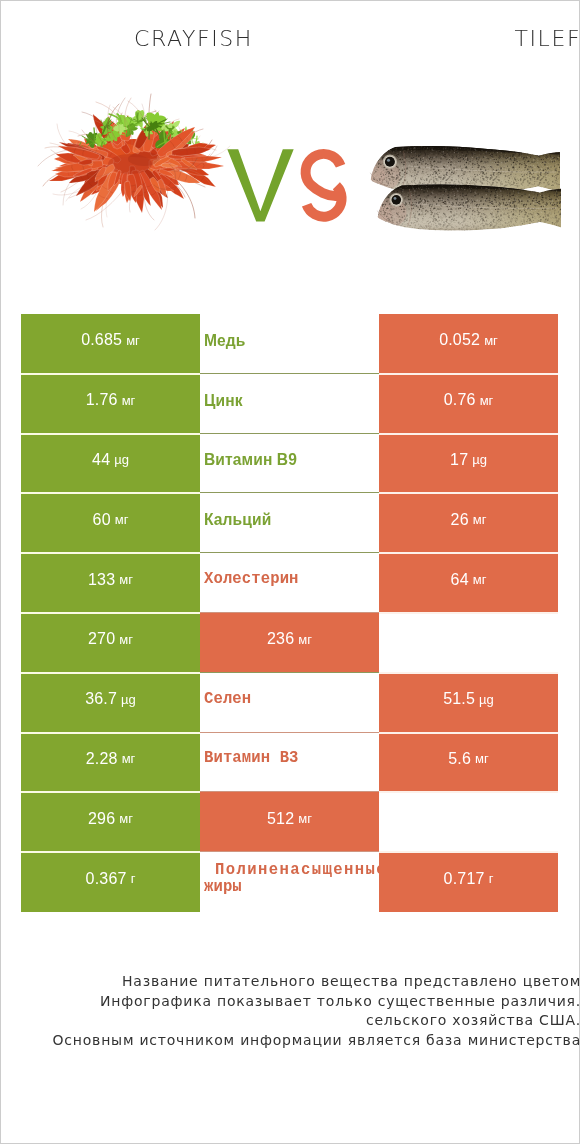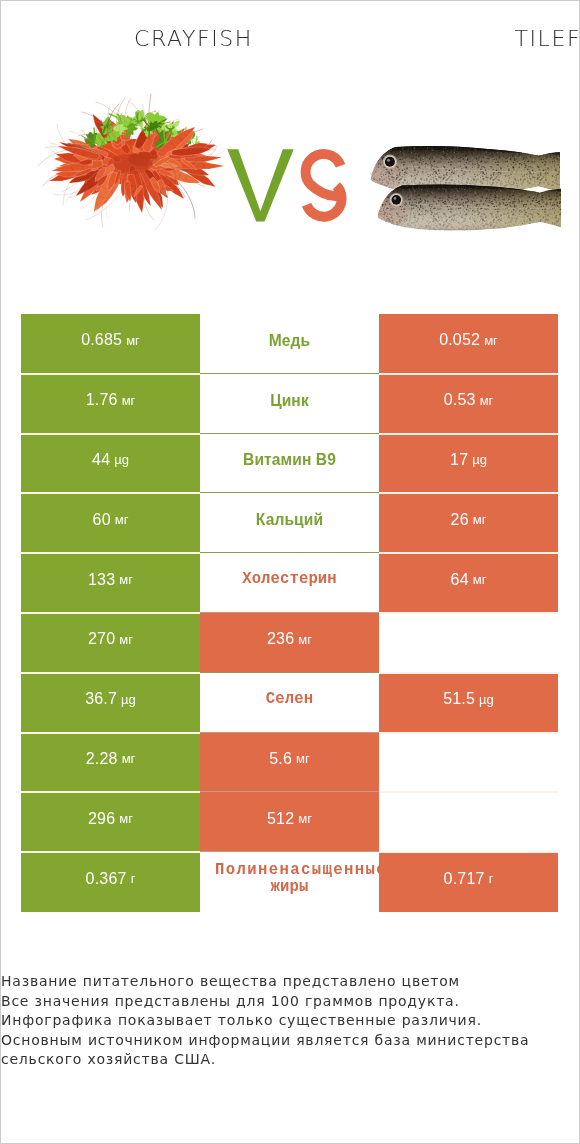--- a/index.html
+++ b/index.html
@@ -22,27 +22,27 @@
   .sep{position:absolute;left:0;width:537px;height:2px;bottom:-1px;z-index:5;}
   .sep i{position:absolute;top:0;height:2px;display:block;}
   .sep .s1{left:0;width:179px;background:#fbfbe4;}
   .sep .s2{left:179px;width:179px;}
   .sep .s3{left:358px;width:179px;background:#fdf1ea;}
   .sepg .s2{background:transparent;border-top:1px solid #8d9a5c;box-sizing:border-box;}
   .sepo .s2{background:transparent;border-top:1px solid #cf9580;box-sizing:border-box;}
   .num{font-size:16px;font-weight:400;letter-spacing:0.2px;}
   .cell.l,.cell.r{align-items:center;}
   .un{font-size:13px;margin-left:4px;text-align:center;}
-  .lbl{font-size:15.6px;font-weight:700;letter-spacing:0.1px;text-align:center;line-height:17px;display:block;width:100%;margin-top:-7px;}
+  .lbl{font-size:15.6px;font-weight:700;letter-spacing:0.1px;text-align:left;line-height:17px;display:block;width:100%;margin-top:-7px;}
   .lbl.two{position:relative;white-space:nowrap;}
   .lbl.two .ln1{display:block;letter-spacing:1.4px;margin-left:11px;}
   .lbl.two .ln2{display:block;}
   .g{color:#7ba233;}
   .o{color:#d4684a;font-family:Liberation Mono, monospace;}
-  .foot{position:absolute;left:0;top:971px;width:580px;text-align:left;font-family:"DejaVu Sans",sans-serif;font-size:14px;letter-spacing:0.78px;color:#333;line-height:19.6px;}
+  .foot{position:absolute;left:0;top:971px;width:580px;text-align:right;font-family:"DejaVu Sans",sans-serif;font-size:14px;letter-spacing:0.78px;color:#333;line-height:19.6px;}
 </style>
 </head>
 <body>
 
 <div class="page">
   <div class="hdr">
     <div class="t" id="t1">CRAYFISH</div>
     <div class="t" id="t2">TILEFISH</div>
   </div>
   <div class="img-cray"><svg viewBox="0 0 204 152" width="204" height="152" xmlns="http://www.w3.org/2000/svg">
@@ -1836,21 +1836,21 @@
       </div>
       <div class="row">
         <div class="cell l">
           <span class="num">1.76</span>
           <span class="un">мг</span>
         </div>
         <div class="cell m">
           <span class="lbl g">Цинк</span>
         </div>
         <div class="cell r">
-          <span class="num">0.53</span>
+          <span class="num">0.76</span>
           <span class="un">мг</span>
         </div>
         <span class="sep sepg">
           <i class="s1"></i>
           <i class="s2"></i>
           <i class="s3"></i>
         </span>
       </div>
       <div class="row">
         <div class="cell l">
@@ -1937,20 +1937,23 @@
           <i class="s1"></i>
           <i class="s2"></i>
           <i class="s3"></i>
         </span>
       </div>
       <div class="row">
         <div class="cell l">
           <span class="num">2.28</span>
           <span class="un">мг</span>
         </div>
+        <div class="cell m">
+          <span class="lbl o">Витамин B3</span>
+        </div>
         <div class="cell r">
           <span class="num">5.6</span>
           <span class="un">мг</span>
         </div>
         <span class="sep sepo">
           <i class="s1"></i>
           <i class="s2"></i>
           <i class="s3"></i>
         </span>
       </div>
@@ -1981,18 +1984,17 @@
           </span>
         </div>
         <div class="cell r">
           <span class="num">0.717</span>
           <span class="un">г</span>
         </div>
       </div>
     </div>
   <div class="foot" id="foot">
       <div>Название питательного вещества представлено цветом</div>
-      <div>Все значения представлены для 100 граммов продукта.</div>
       <div>Инфографика показывает только существенные различия.</div>
+      <div>сельского хозяйства США.</div>
       <div>Основным источником информации является база министерства</div>
-      <div>сельского хозяйства США.</div>
     </div>
 </div>
 
 </body></html>

